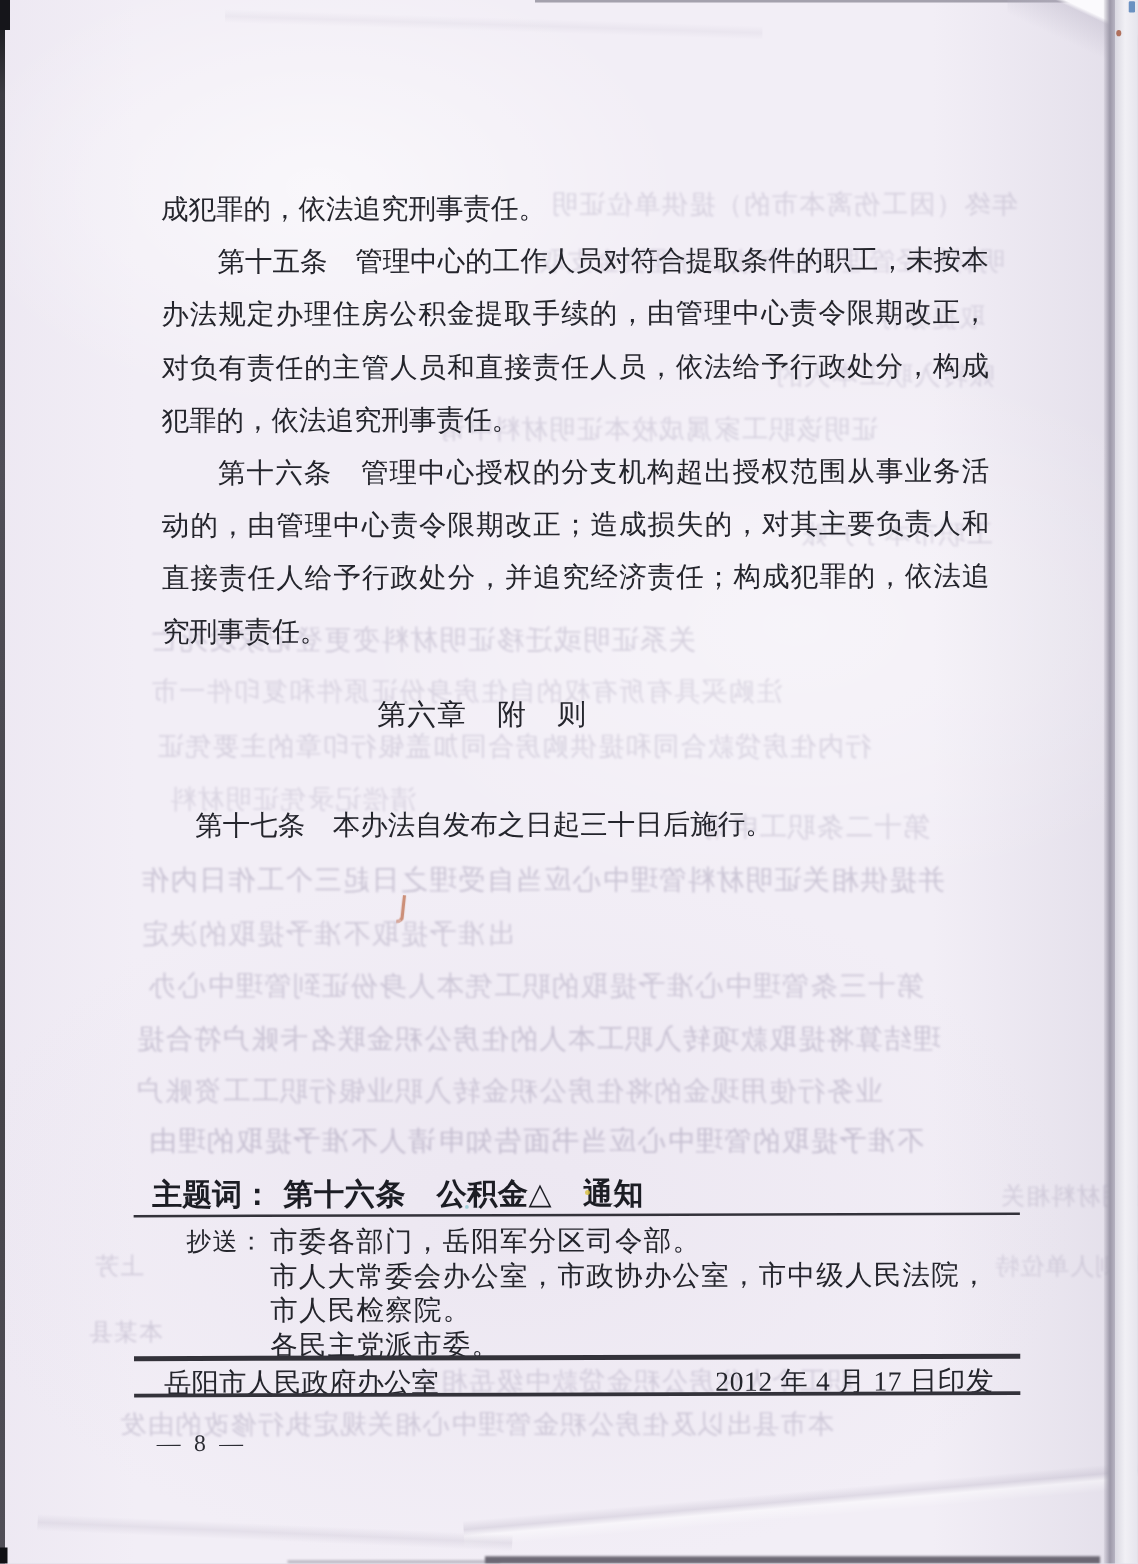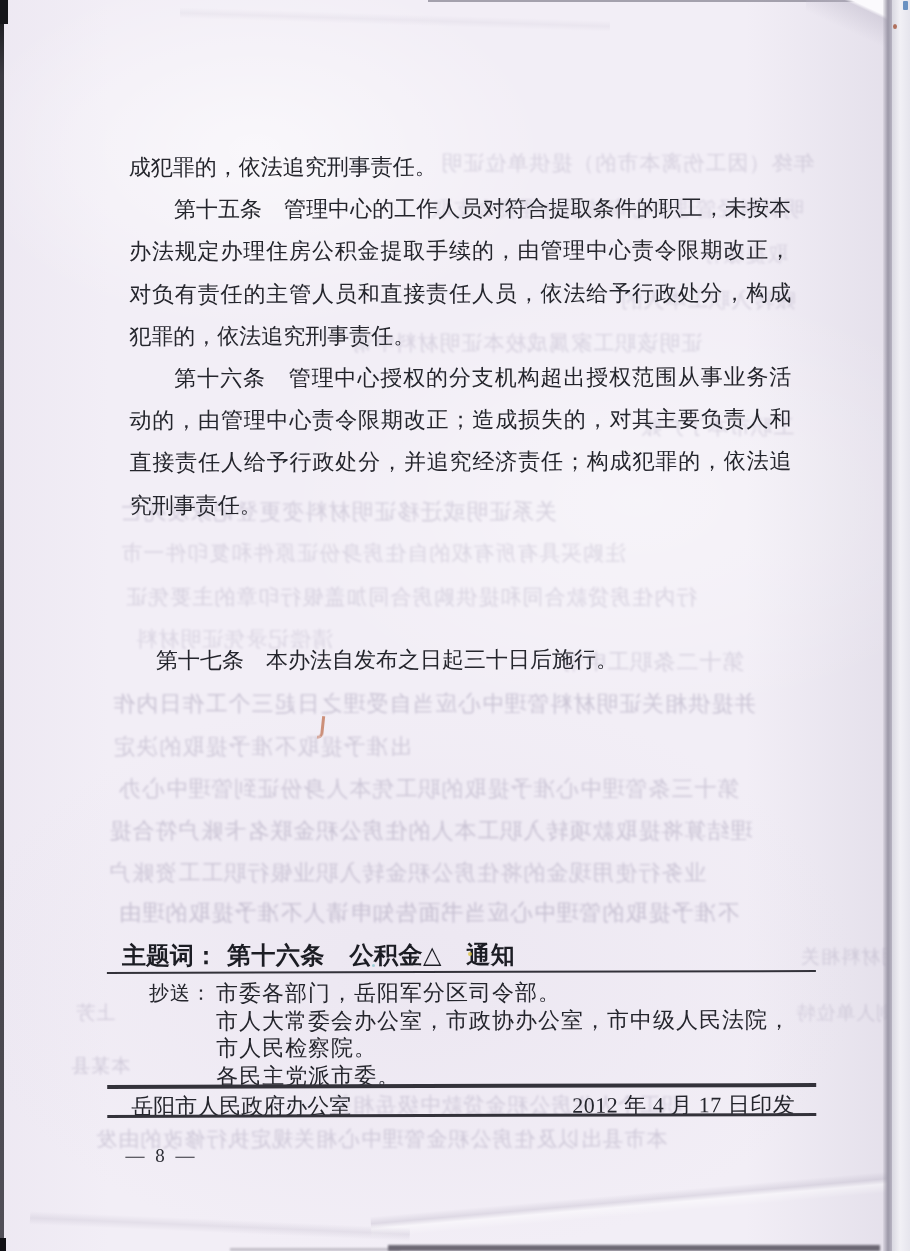--- a/index.html
+++ b/index.html
@@ -118,20 +118,21 @@
         <div class="bline ind" style="top: 194.2px;">第十五条　管理中心的工作人员对符合提取条件的职工，未按本</div>
         <div class="bline" style="top: 236.4px;">办法规定办理住房公积金提取手续的，由管理中心责令限期改正，</div>
         <div class="bline" style="top: 278.6px;">对负有责任的主管人员和直接责任人员，依法给予行政处分，构成</div>
         <div class="bline nj" style="top: 320.8px;">犯罪的，依法追究刑事责任。</div>
         <div class="bline ind" style="top: 363px;">第十六条　管理中心授权的分支机构超出授权范围从事业务活</div>
         <div class="bline" style="top: 405.2px;">动的，由管理中心责令限期改正；造成损失的，对其主要负责人和</div>
         <div class="bline" style="top: 447.4px;">直接责任人给予行政处分，并追究经济责任；构成犯罪的，依法追</div>
         <div class="bline nj" style="top: 489.6px;">究刑事责任。</div>
       </div>
 
+    <div class="chapter">第六章　附　则</div>
     <div class="a17">第十七条　本办法自发布之日起三十日后施行。</div>
 
     <div class="subject-row">
       <span>主题词：</span><span class="subject-terms">第十六条　公积金△　通知</span>
     </div>
 
     <div class="rule rule-thin1"></div>
 
     <div class="copy-label">抄送：</div>
     <div class="copy-lines" id="copy-lines">

